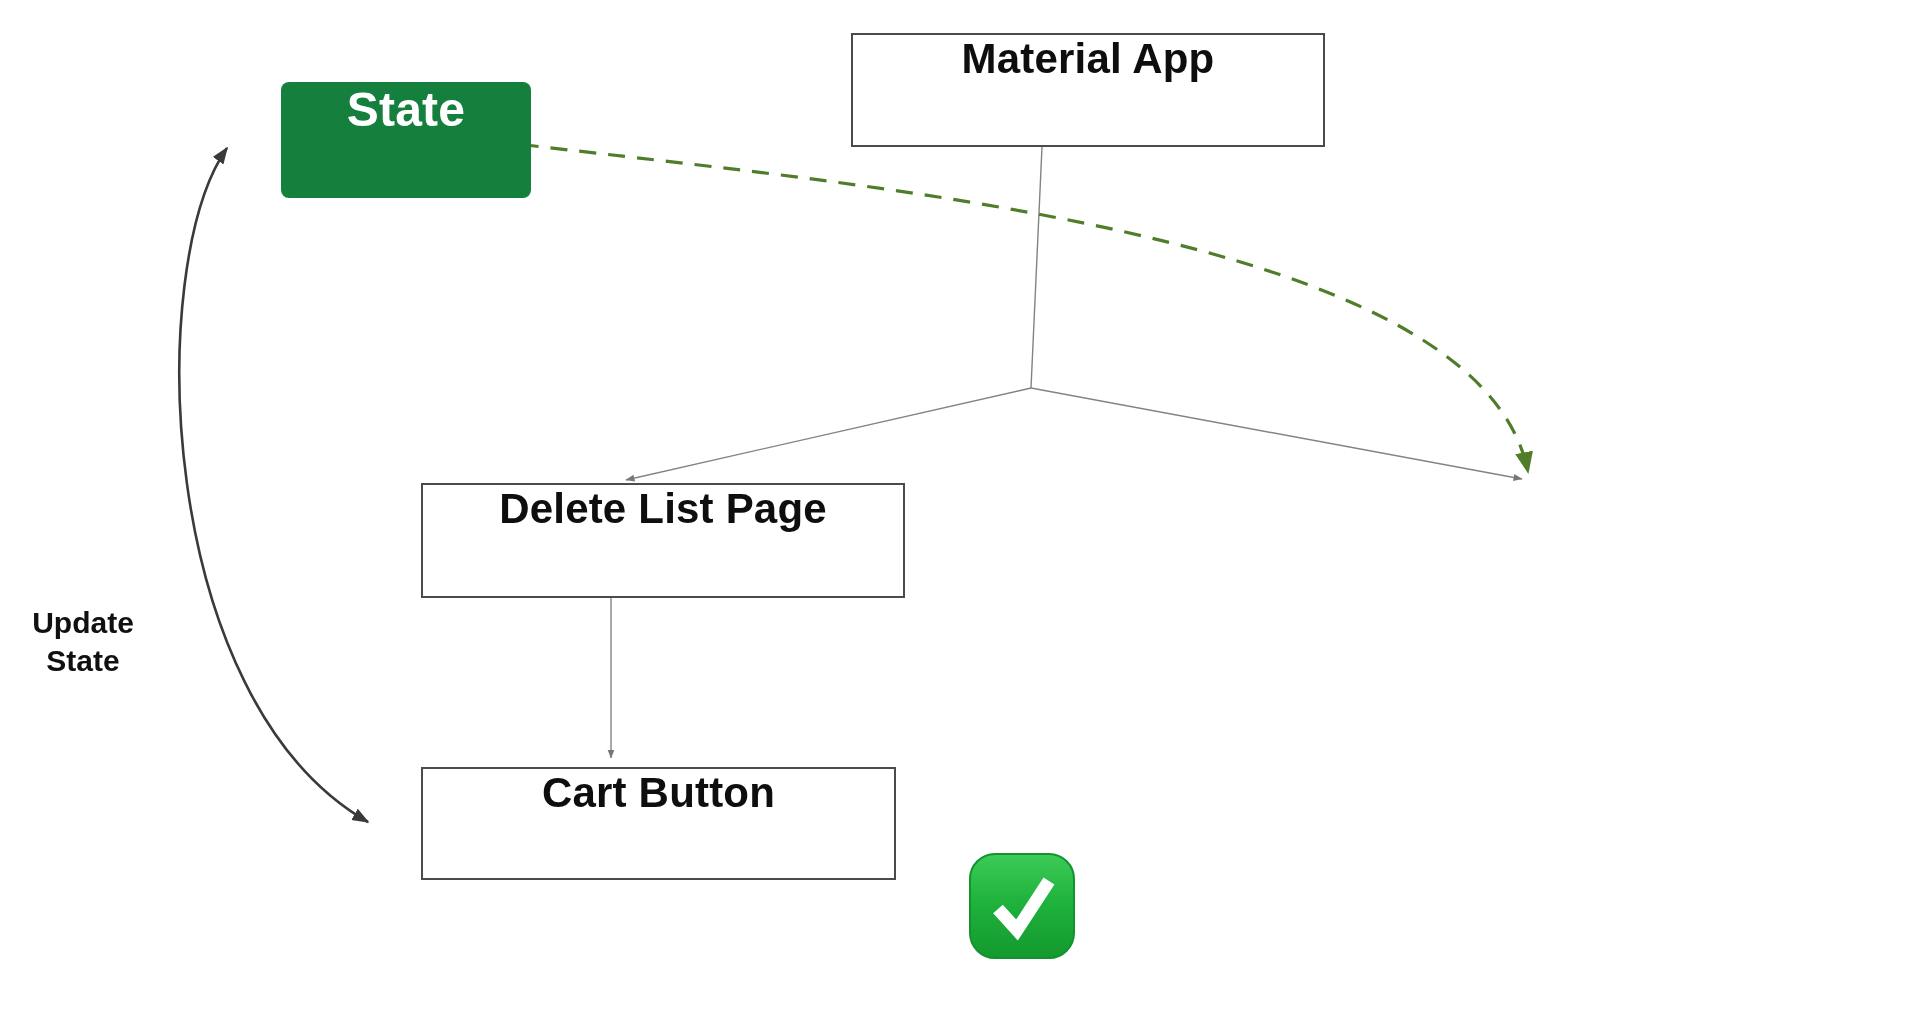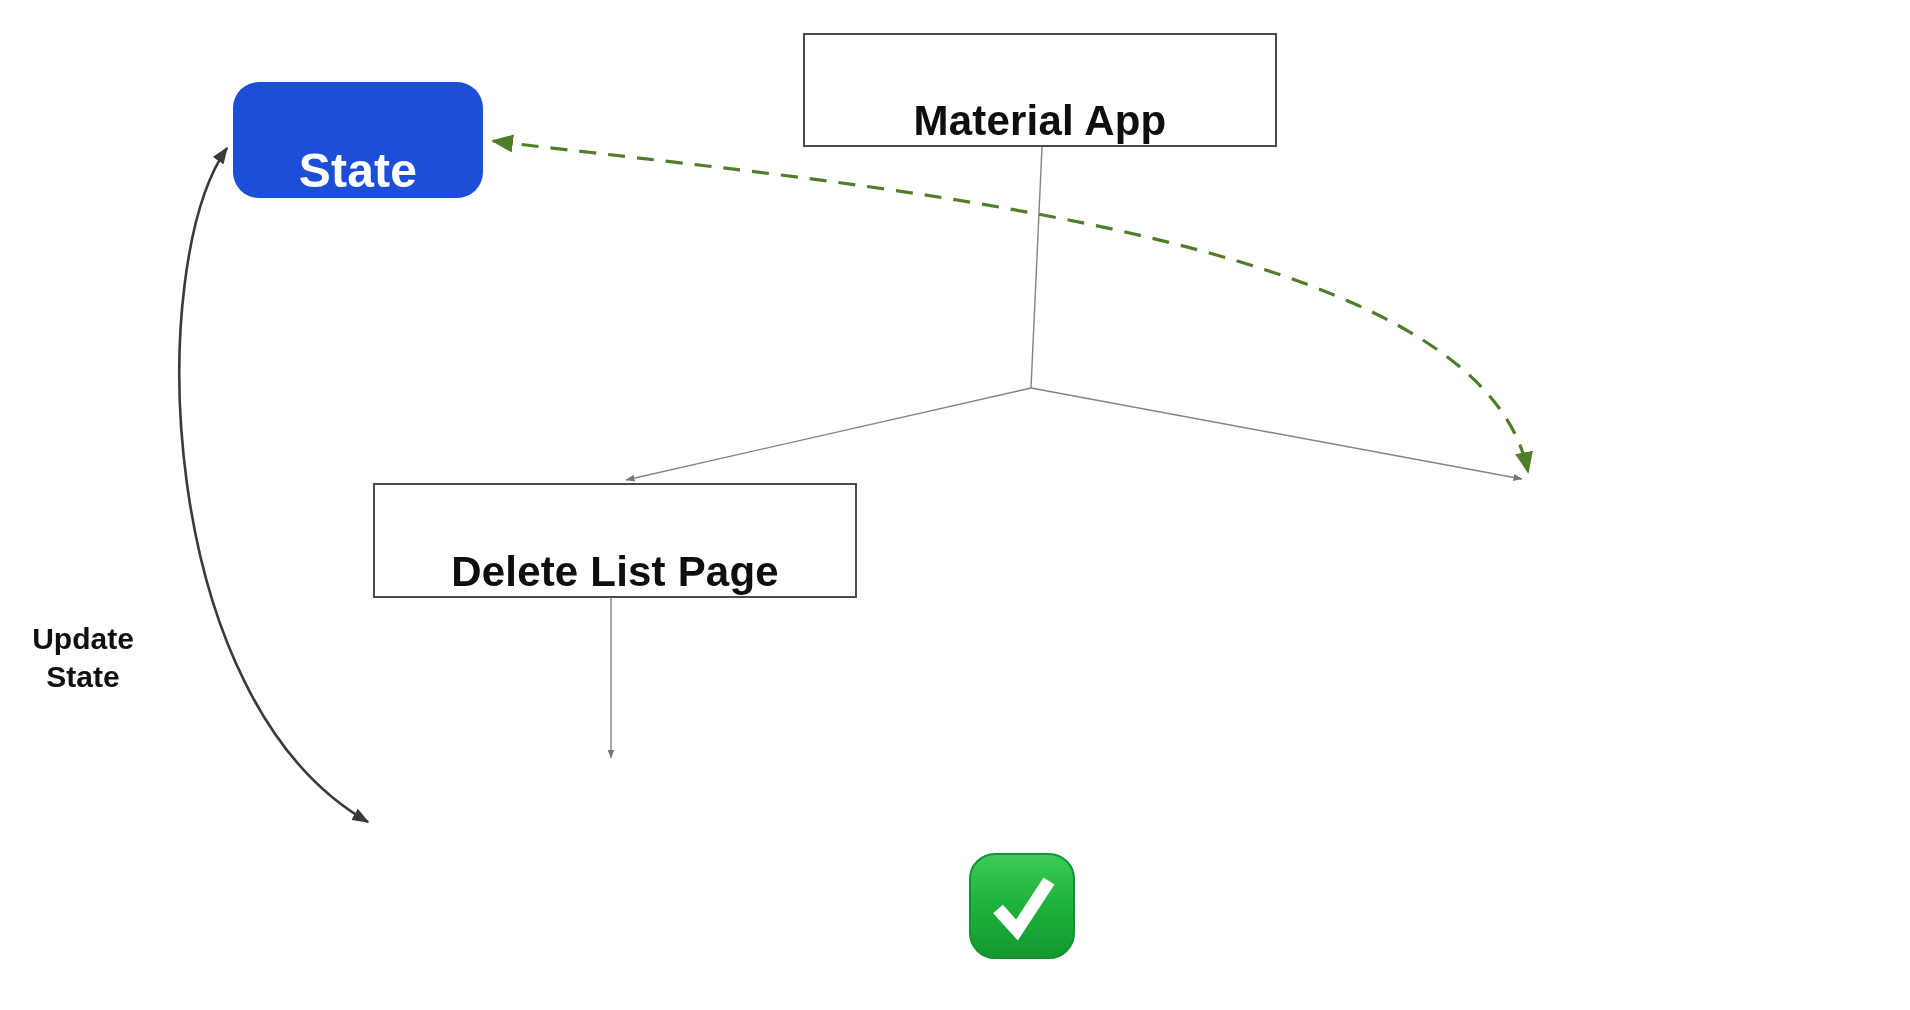--- a/index.html
+++ b/index.html
@@ -9,34 +9,35 @@
     font-family:"Liberation Sans", sans-serif;
     position:relative;
     overflow:hidden;
   }
   .stage{position:absolute;inset:0;}
   svg.wires{position:absolute;left:0;top:0;pointer-events:none;}
   .node{
     position:absolute;
     background:#ffffff;
     border:2px solid #4b4b4b;
-    display:flex;align-items:flex-end;justify-content:center;
+    display:flex;align-items:flex-start;justify-content:center;
     box-sizing:border-box;
+    margin-left:48px;
   }
   .node span{
     font-weight:700;
     font-size:42px;
     color:#0e0e0e;
     letter-spacing:.2px;
     white-space:nowrap;
   }
   .node.state{
-    background:#1d4ed8;
+    background:#15803d;
     border:none;
-    border-radius:26px;
+    border-radius:8px;
   }
   .node.state span{
     color:#ffffff;
     font-size:48px;
   }
   .edge-label{
     position:absolute;
     font-weight:700;
     font-size:30px;
     color:#101010;
@@ -80,23 +81,26 @@
 
   <div class="node state" style="left:233px;top:82px;width:250px;height:116px">
     <span>State</span>
   </div>
 
   <div class="node" style="left:373px;top:483px;width:484px;height:115px">
     <span>Delete List Page</span>
   </div>
 
 
+  <div class="node" style="left:373px;top:767px;width:475px;height:113px">
+    <span>Cart Button</span>
+  </div>
 
 
-  <div class="edge-label" style="left:8px;top:620px;width:150px">Update State</div>
+  <div class="edge-label" style="left:8px;top:604px;width:150px">Update State</div>
 
   <svg class="check-icon" style="left:968px;top:852px" width="108" height="108" viewBox="0 0 108 108">
     <defs>
       <linearGradient id="g-check" x1="0" y1="0" x2="0" y2="1">
         <stop offset="0" stop-color="#3ecb58"></stop>
         <stop offset="0.45" stop-color="#1fb33d"></stop>
         <stop offset="1" stop-color="#14992e"></stop>
       </linearGradient>
     </defs>
     <rect x="2" y="2" width="104" height="104" rx="25" fill="url(#g-check)" stroke="#129330" stroke-width="2"></rect>

